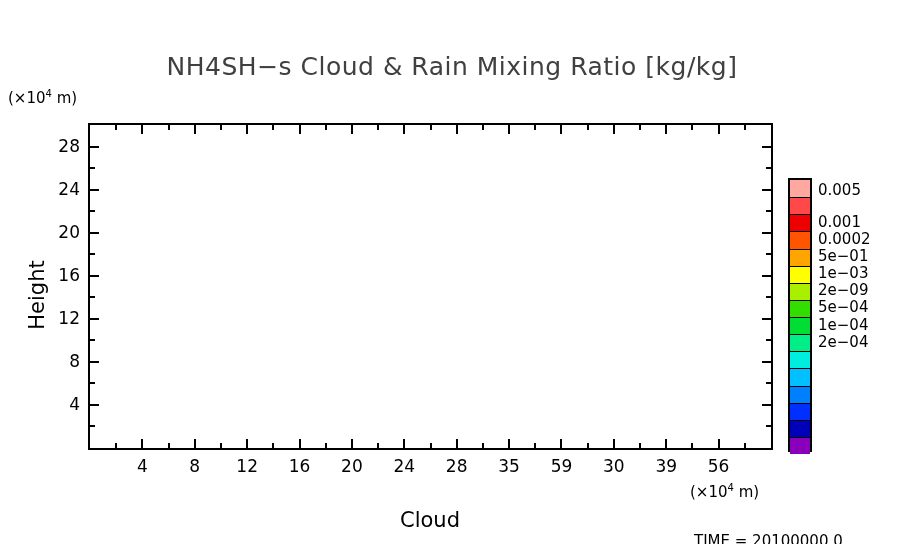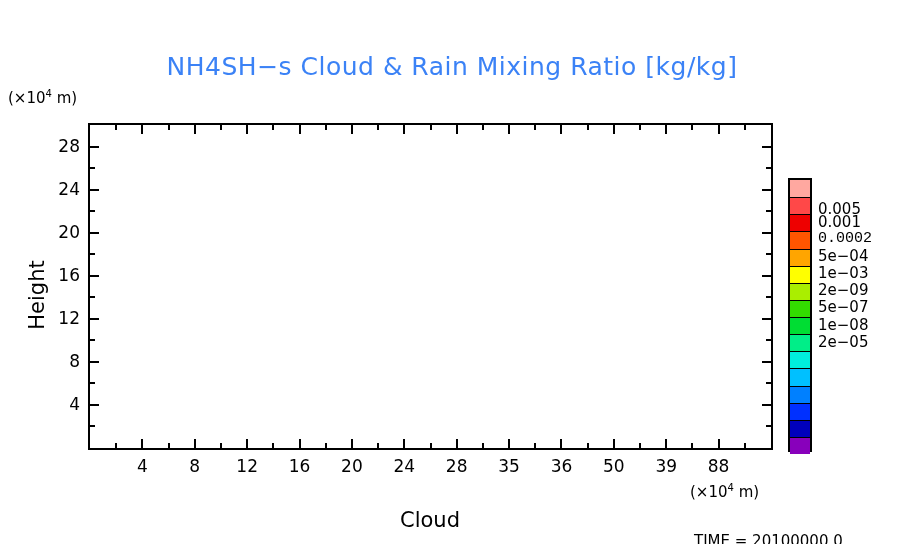--- a/index.html
+++ b/index.html
@@ -6,21 +6,21 @@
   body{
     width:904px;height:544px;background:#ffffff;position:relative;overflow:hidden;
     font-family:"DejaVu Sans", sans-serif;
     -webkit-font-smoothing:none;
   }
   .abs{position:absolute;}
 
   
   #plot-title{
     left:0;top:52px;width:904px;text-align:center;
-    font-size:25px;letter-spacing:.5px;color:#3b82f6;white-space:nowrap;
+    font-size:25px;letter-spacing:.5px;color:#404040;white-space:nowrap;
   }
   #yunit-label{
     left:8px;top:88px;font-size:15px;color:#000;white-space:nowrap;
   }
   #yunit-label sup, #xunit-label sup{font-size:10px;}
   #xunit-label{
     left:690px;top:482px;font-size:15px;color:#000;white-space:nowrap;
   }
   #xaxis-title{
     left:330px;top:508px;width:200px;text-align:center;
@@ -192,24 +192,24 @@
   </div>
 <div class="abs" id="label-layer">
     <div class="abs lbl-x" style="left: 122.385px; top: 456px;">4</div>
     <div class="abs lbl-x" style="left: 174.769px; top: 456px;">8</div>
     <div class="abs lbl-x" style="left: 227.154px; top: 456px;">12</div>
     <div class="abs lbl-x" style="left: 279.538px; top: 456px;">16</div>
     <div class="abs lbl-x" style="left: 331.923px; top: 456px;">20</div>
     <div class="abs lbl-x" style="left: 384.308px; top: 456px;">24</div>
     <div class="abs lbl-x" style="left: 436.692px; top: 456px;">28</div>
     <div class="abs lbl-x" style="left: 489.077px; top: 456px;">35</div>
-    <div class="abs lbl-x" style="left: 541.462px; top: 456px;">36</div>
-    <div class="abs lbl-x" style="left: 593.846px; top: 456px;">50</div>
+    <div class="abs lbl-x" style="left: 541.462px; top: 456px;">59</div>
+    <div class="abs lbl-x" style="left: 593.846px; top: 456px;">30</div>
     <div class="abs lbl-x" style="left: 646.231px; top: 456px;">39</div>
-    <div class="abs lbl-x" style="left: 698.615px; top: 456px;">88</div>
+    <div class="abs lbl-x" style="left: 698.615px; top: 456px;">56</div>
     <div class="abs lbl-y" style="left: 44px; top: 393.933px;">4</div>
     <div class="abs lbl-y" style="left: 44px; top: 350.867px;">8</div>
     <div class="abs lbl-y" style="left: 44px; top: 307.8px;">12</div>
     <div class="abs lbl-y" style="left: 44px; top: 264.733px;">16</div>
     <div class="abs lbl-y" style="left: 44px; top: 221.667px;">20</div>
     <div class="abs lbl-y" style="left: 44px; top: 178.6px;">24</div>
     <div class="abs lbl-y" style="left: 44px; top: 135.533px;">28</div>
   </div>
 
 <div class="abs" id="colorbar">
@@ -224,22 +224,22 @@
     <div class="band" style="background: rgb(0, 221, 51); height: 17.125px; border-top: 1px solid rgb(0, 0, 0); box-sizing: border-box;"></div>
     <div class="band" style="background: rgb(0, 238, 136); height: 17.125px; border-top: 1px solid rgb(0, 0, 0); box-sizing: border-box;"></div>
     <div class="band" style="background: rgb(0, 238, 221); height: 17.125px; border-top: 1px solid rgb(0, 0, 0); box-sizing: border-box;"></div>
     <div class="band" style="background: rgb(0, 192, 255); height: 17.125px; border-top: 1px solid rgb(0, 0, 0); box-sizing: border-box;"></div>
     <div class="band" style="background: rgb(0, 128, 255); height: 17.125px; border-top: 1px solid rgb(0, 0, 0); box-sizing: border-box;"></div>
     <div class="band" style="background: rgb(0, 48, 255); height: 17.125px; border-top: 1px solid rgb(0, 0, 0); box-sizing: border-box;"></div>
     <div class="band" style="background: rgb(0, 0, 187); height: 17.125px; border-top: 1px solid rgb(0, 0, 0); box-sizing: border-box;"></div>
     <div class="band" style="background: rgb(136, 0, 187); height: 17.125px; border-top: 1px solid rgb(0, 0, 0); box-sizing: border-box;"></div>
   </div>
 <div class="abs" id="colorbar-labels">
-    <div class="abs cb-label" style="top: 200px; left: 818px;">0.005</div>
+    <div class="abs cb-label" style="top: 181px; left: 818px;">0.005</div>
     <div class="abs cb-label" style="top: 212.812px; left: 818px;">0.001</div>
-    <div class="abs cb-label" style="top: 229.938px; left: 818px; font-family: Liberation Mono, monospace;">0.0002</div>
-    <div class="abs cb-label" style="top: 247.062px; left: 818px;">5e−04</div>
+    <div class="abs cb-label" style="top: 229.938px; left: 818px;">0.0002</div>
+    <div class="abs cb-label" style="top: 247.062px; left: 818px;">5e−01</div>
     <div class="abs cb-label" style="top: 264.188px; left: 818px;">1e−03</div>
     <div class="abs cb-label" style="top: 281.312px; left: 818px;">2e−09</div>
-    <div class="abs cb-label" style="top: 298.438px; left: 818px;">5e−07</div>
-    <div class="abs cb-label" style="top: 315.562px; left: 818px;">1e−08</div>
-    <div class="abs cb-label" style="top: 332.688px; left: 818px;">2e−05</div>
+    <div class="abs cb-label" style="top: 298.438px; left: 818px;">5e−04</div>
+    <div class="abs cb-label" style="top: 315.562px; left: 818px;">1e−04</div>
+    <div class="abs cb-label" style="top: 332.688px; left: 818px;">2e−04</div>
   </div>
 
 </body></html>

